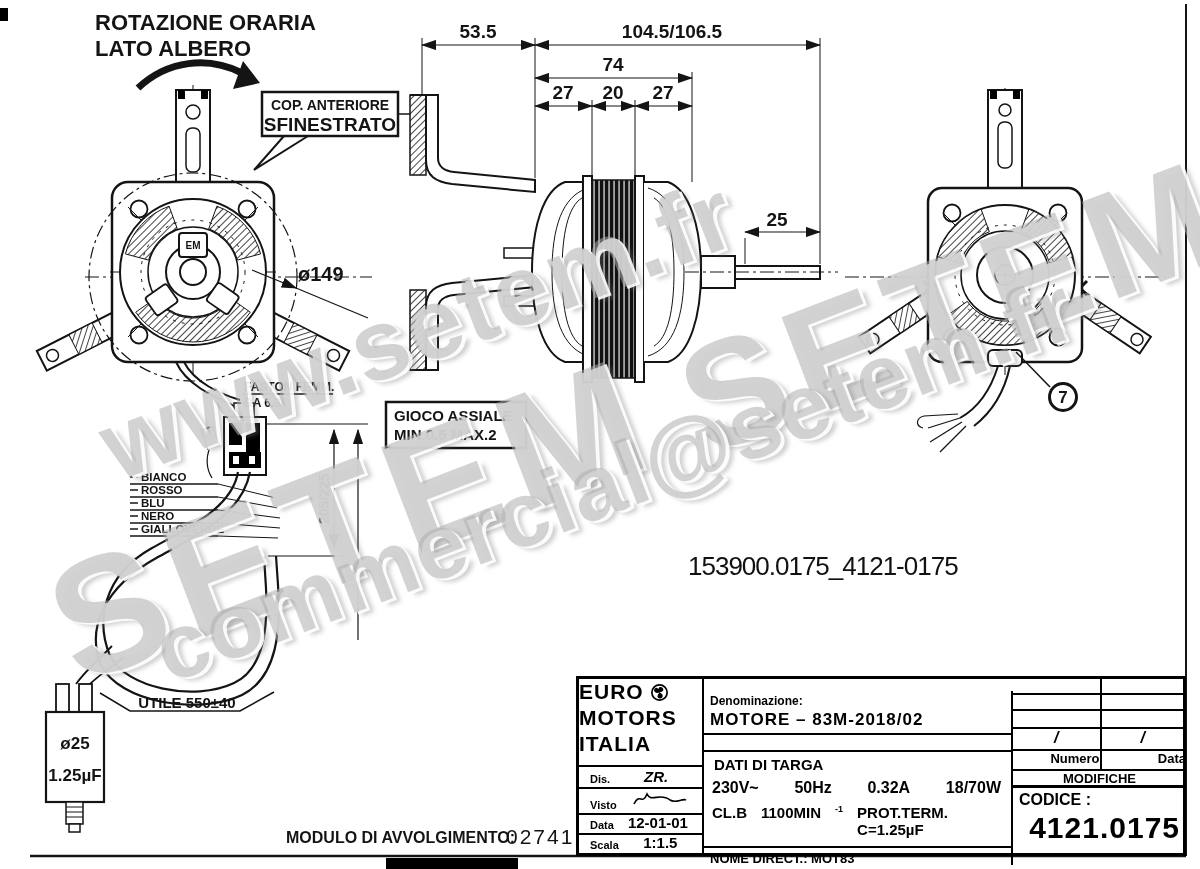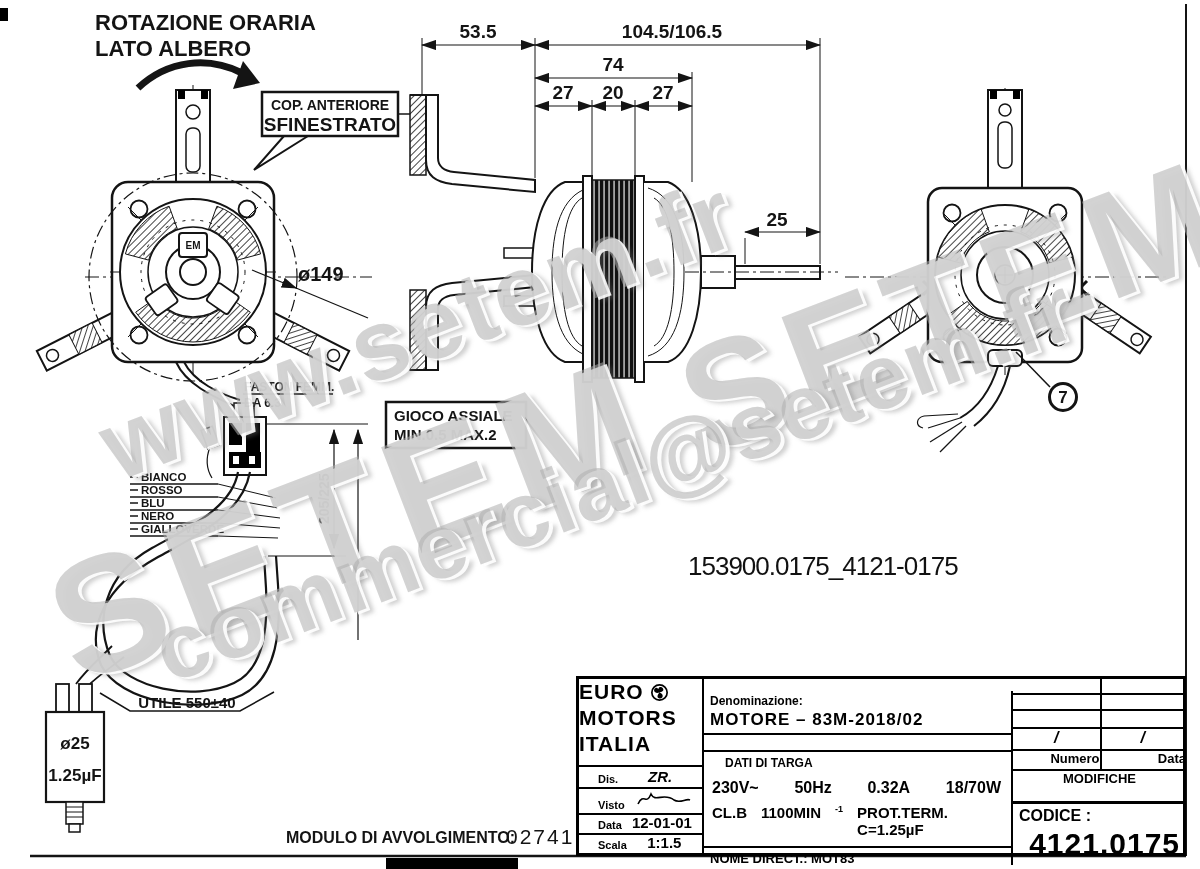--- a/index.html
+++ b/index.html
@@ -15,47 +15,47 @@
   .wm-setem2{left:688px;top:322px;font-size:150px;transform:rotate(-21deg);letter-spacing:10px}
   .wm-email{left:158px;top:602px;font-size:92px;transform:rotate(-21deg);letter-spacing:1px}
   .part-number{position:absolute;left:688px;top:551px;z-index:3;font-size:26px;letter-spacing:-1px;color:#111}
   
   .tb,.tb *{box-sizing:border-box}
   .tb{position:absolute;left:576px;top:676px;width:610px;height:180px;border:3px solid #000;
       background:#fff;z-index:3;color:#000}
   .tb-left{position:absolute;left:0;top:0;width:125px;height:100%;border-right:2px solid #000}
   .tb-logo{height:88px;border-bottom:2px solid #000;text-align:left;font-weight:bold}
   .tb-logo .l{font-size:21px;line-height:26px;letter-spacing:1px}
-  .tb-row{display:flex;align-items:flex-end;border-bottom:2px solid #000;padding:0 4px 2px 19px}
+  .tb-row{display:flex;align-items:flex-end;border-bottom:2px solid #000;padding:0 4px 2px 11px}
   .r22{height:22px}.r26{height:26px}.r20{height:20px}.r18{height:18px;border-bottom:none}
   .tb-row .lbl{font-size:11px;font-weight:bold;margin-right:4px}
   .tb-row .val{flex:1;text-align:center;font-weight:bold;font-size:15px}
   .val-dis{font-style:italic;font-size:16px}
   .tb-mid{position:absolute;left:125px;top:12px;width:309px;height:100%;border-right:2px solid #000}
   .tb-denom-lbl{font-size:12px;font-weight:bold;padding:3px 0 0 6px;height:16px}
   .tb-denom-val{font-size:17px;font-weight:bold;padding:3px 0 0 6px;height:28px;
                 border-bottom:2px solid #000;letter-spacing:1px}
   .tb-gap{height:17px;border-bottom:2px solid #000}
-  .tb-dati{font-size:12px;font-weight:bold;padding:4px 0 0 21px;height:18px}
+  .tb-dati{font-size:15px;font-weight:bold;padding:4px 0 0 10px;height:18px}
   .tb-ratings{padding:9px 10px 0 8px}
   .rat1{display:flex;justify-content:space-between;font-weight:bold;font-size:16px;margin-bottom:7px}
   .rat2{display:flex;font-weight:bold;font-size:15px}
   .rat2 span{margin-right:14px}
   .rat2 sup{font-size:9px}
   .tb-nome{position:absolute;left:0;right:0;bottom:0;height:19px;border-top:2px solid #000;
            font-size:13px;font-weight:bold;padding:3px 0 0 6px}
   .tb-right{position:absolute;left:434px;top:0;width:173px;height:100%}
   .rrow{border-bottom:2px solid #000}
   .rr16{height:16px}.rr18{height:18px}
   .rslash{height:22px;display:flex;border-bottom:2px solid #000}
   .rslash div{flex:1;text-align:center;font-weight:bold;font-style:italic;font-size:16px}
   .rdiv{position:absolute;left:50%;top:0;height:90px;border-left:2px solid #000}
   .numhead{height:18px;display:flex;font-weight:bold;font-size:13px}
   .numhead div{flex:1;text-align:right}
-  .modifiche{height:32px;border-top:2px solid #000;text-align:center;font-weight:bold;font-size:13px}
+  .modifiche{height:16px;border-top:2px solid #000;text-align:center;font-weight:bold;font-size:13px}
   .codice{border-top:3px solid #000;height:68px;padding:3px 6px 0 6px}
   .codice-lbl{font-size:16px;font-weight:bold}
   .codice-val{font-size:30px;font-weight:bold;text-align:right;letter-spacing:1px;margin-top:2px}
 </style>
 </head>
 <body>
 
 <div class="sheet">
 
 <svg class="art" width="1200" height="869" viewBox="0 0 1200 869">

